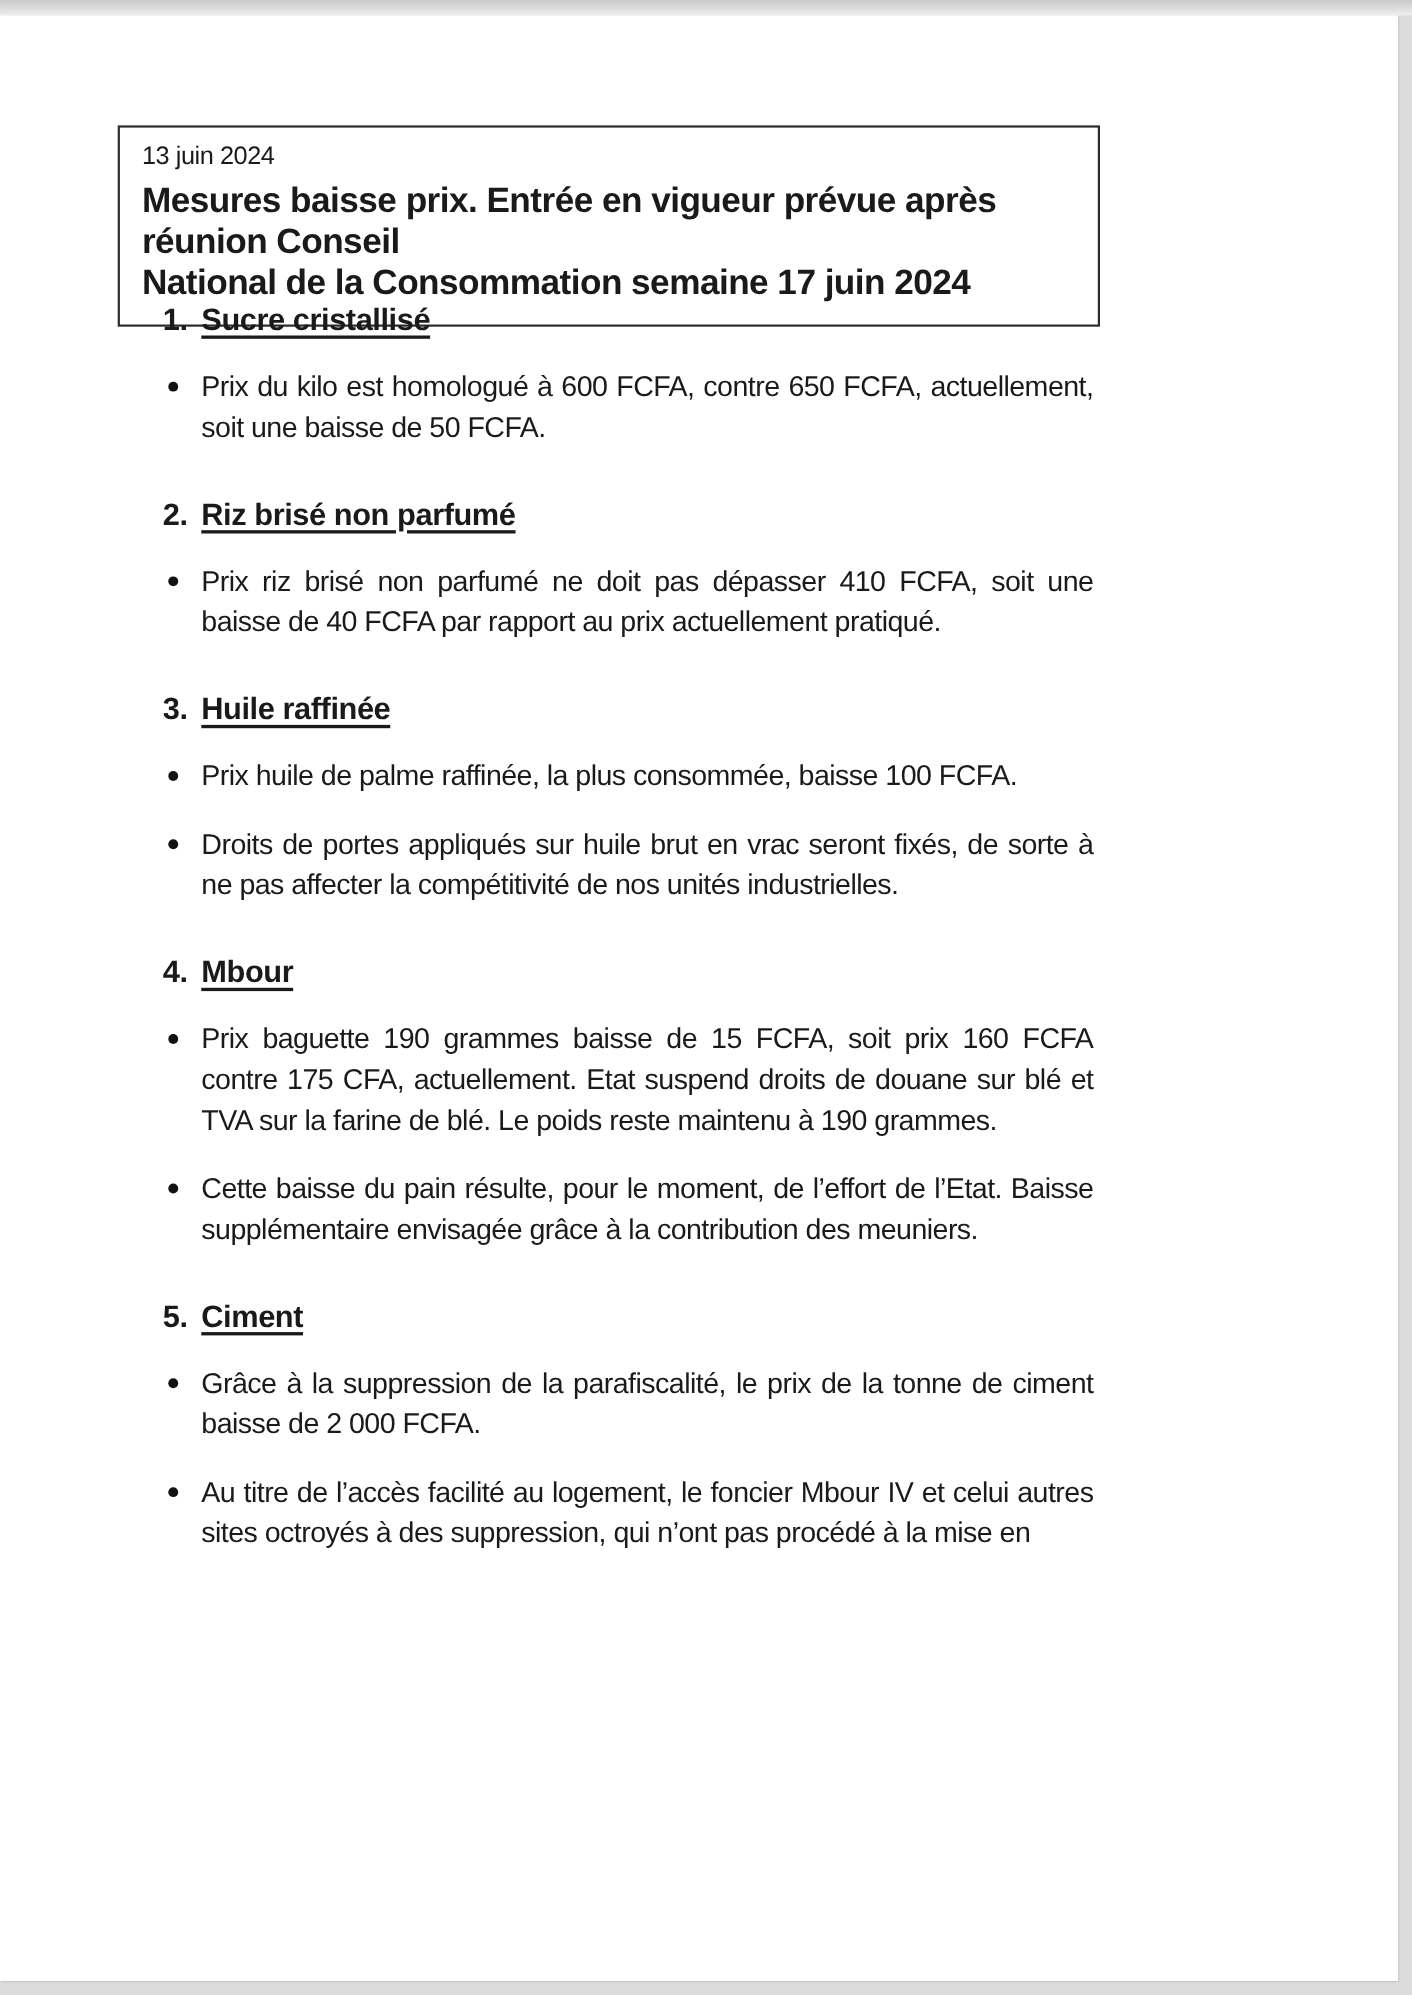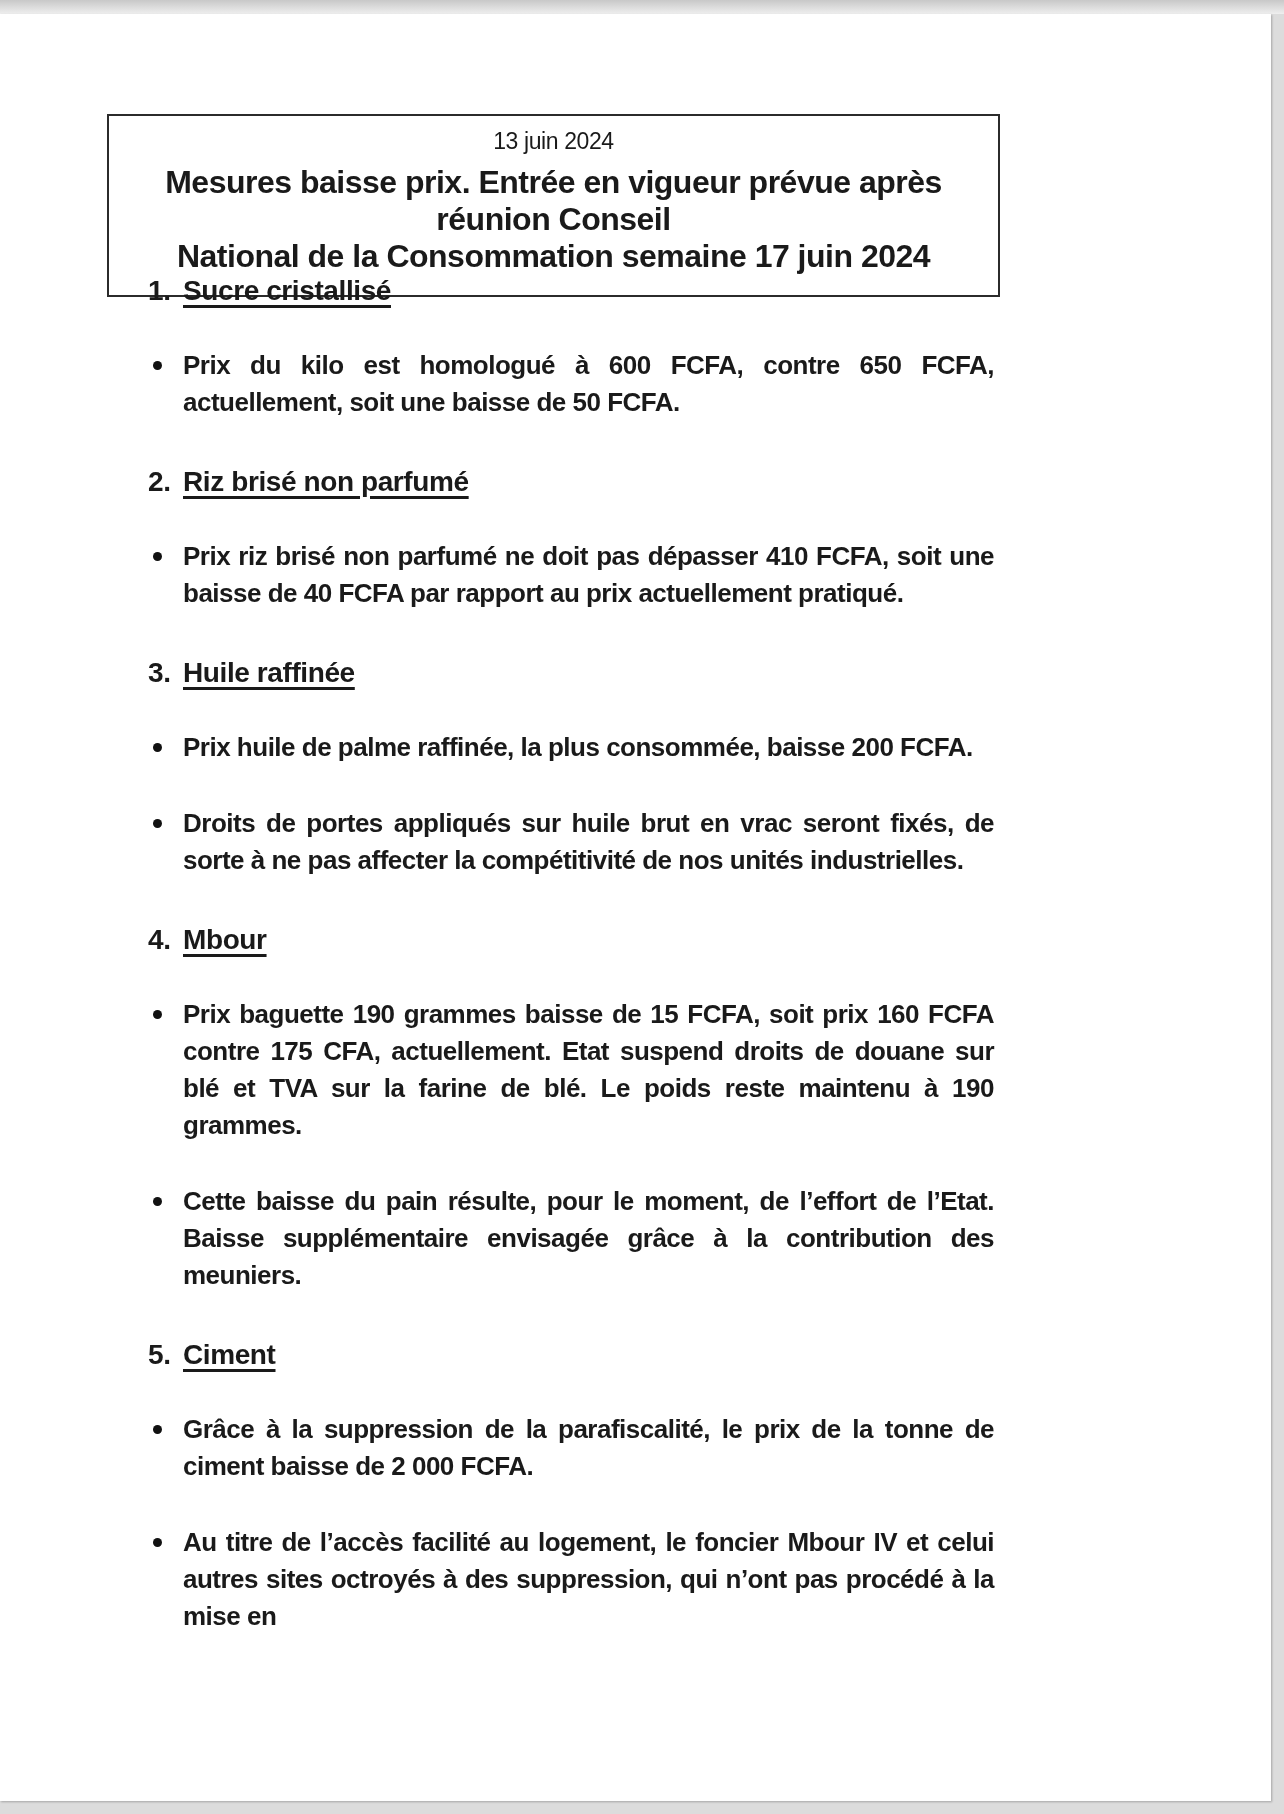--- a/index.html
+++ b/index.html
@@ -30,21 +30,20 @@
     box-shadow: 1px 1px 2px rgba(0,0,0,0.25);
   }
   .header-box {
     box-sizing: border-box;
     position: absolute;
     left: 107px;
     top: 100px;
     width: 893px;
     border: 2px solid #2b2b2b;
     padding: 10px 20px 20px 20px;
-    text-align: center;
   }
   .doc-date {
     font-size: 23px;
     letter-spacing: -0.4px;
     margin-top: 2px;
   }
   .doc-title {
     font-weight: bold;
     font-size: 32px;
     letter-spacing: -0.5px;
@@ -72,22 +71,21 @@
     width: 35px;
   }
   .sec-title {
     text-decoration: underline;
     text-decoration-thickness: 2.5px;
     text-underline-offset: 5px;
   }
   .bullet {
     position: relative;
     padding-left: 35px;
-    margin-top: 39px;
-    font-weight: bold;
+    margin-top: 25px;
   }
   .dot {
     position: absolute;
     left: 5px;
     top: 14px;
     width: 9px;
     height: 9px;
     border-radius: 50%;
     background: #111;
   }
@@ -130,21 +128,21 @@
     <div class="bullet">
       <span class="dot"></span>
       <span class="bullet-text">Prix riz brisé non parfumé ne doit pas dépasser 410 FCFA, soit une baisse de 40 FCFA par rapport au prix actuellement pratiqué.</span>
     </div>
 
     <div class="sec-head">
       <span class="sec-num">3.</span><span class="sec-title">Huile raffinée</span>
     </div>
     <div class="bullet">
       <span class="dot"></span>
-      <span class="bullet-text">Prix huile de palme raffinée, la plus consommée, baisse 200 FCFA.</span>
+      <span class="bullet-text">Prix huile de palme raffinée, la plus consommée, baisse 100 FCFA.</span>
     </div>
     <div class="bullet">
       <span class="dot"></span>
       <span class="bullet-text">Droits de portes appliqués sur huile brut en vrac seront fixés, de sorte à ne pas affecter la compétitivité de nos unités industrielles.</span>
     </div>
 
     <div class="sec-head">
       <span class="sec-num">4.</span><span class="sec-title">Mbour</span>
     </div>
     <div class="bullet">

